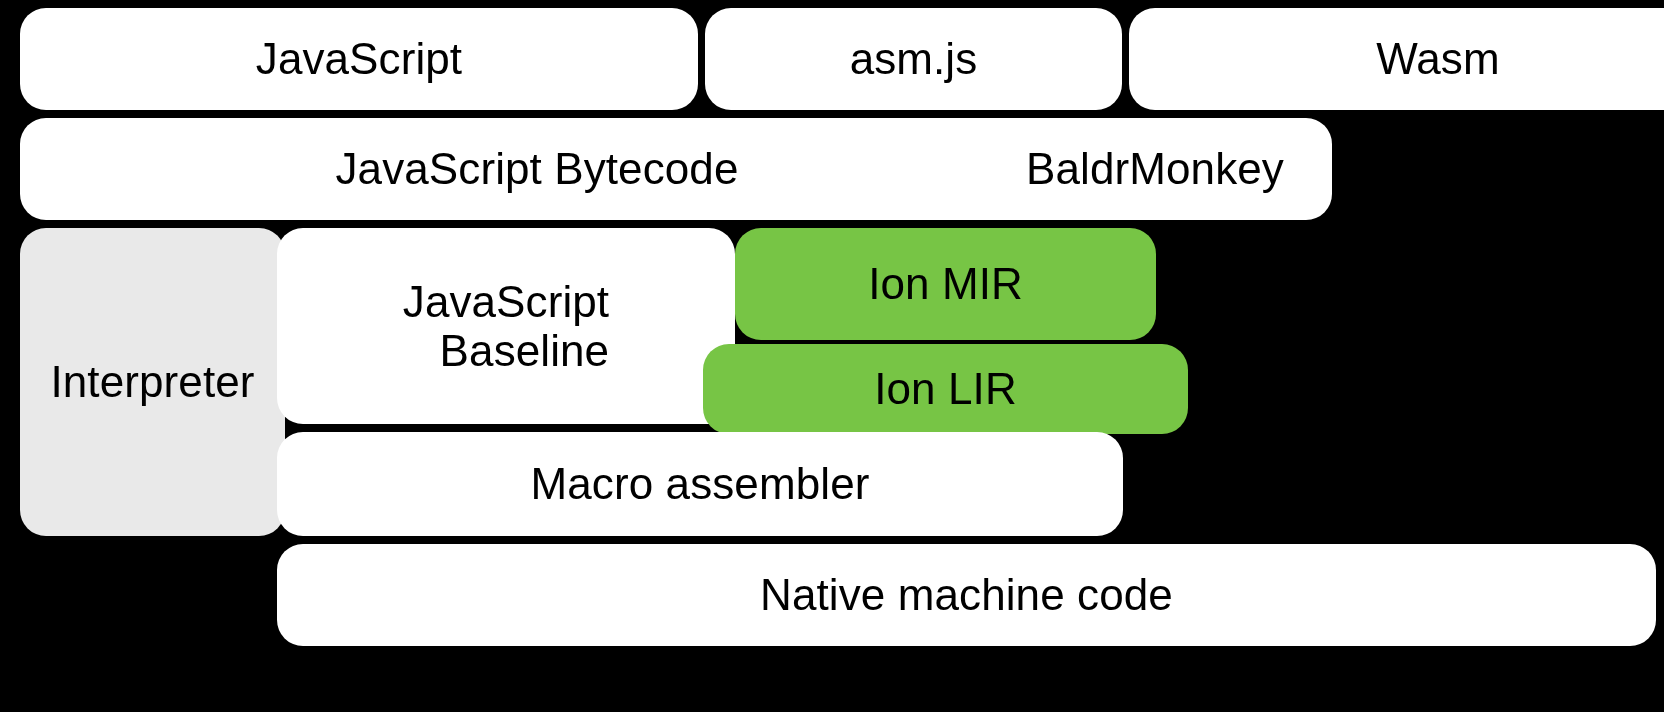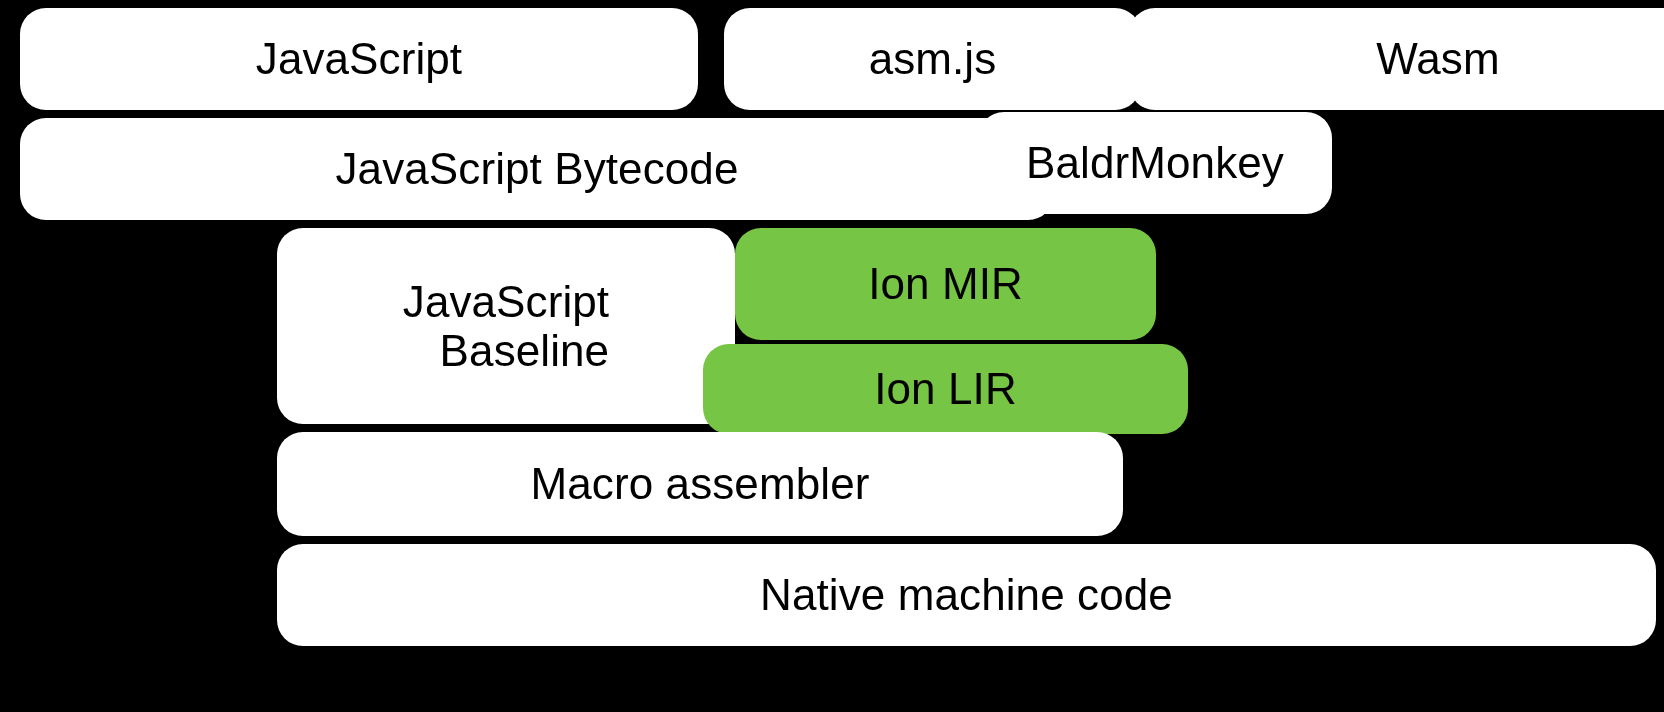--- a/index.html
+++ b/index.html
@@ -38,23 +38,24 @@
   .fill-white { background: #ffffff; }
   .fill-gray  { background: #e9e9e9; }
   .fill-green { background: #77c545; }
   .fill-pink  { background: #f77b8e; }
 </style>
 </head>
 <body>
 
 <div id="diagram" style="width: 1664px; height: 712px; background: rgb(0, 0, 0);">
     <div class="node fill-white" style="left: 20px; top: 8px; width: 678px; height: 102px; background: rgb(255, 255, 255); color: rgb(0, 0, 0);">JavaScript</div>
-    <div class="node fill-white" style="left: 705px; top: 8px; width: 417px; height: 102px; background: rgb(255, 255, 255); color: rgb(0, 0, 0); margin-left: 19px;">asm.js</div>
+    <div class="node fill-white" style="left: 705px; top: 8px; width: 417px; height: 102px; background: rgb(255, 255, 255); color: rgb(0, 0, 0);">asm.js</div>
     <div class="node fill-white" style="left: 1129px; top: 8px; width: 618px; height: 102px; background: rgb(255, 255, 255); color: rgb(0, 0, 0);">Wasm</div>
     <div class="node fill-white" style="left: 20px; top: 118px; width: 1034px; height: 102px; background: rgb(255, 255, 255); color: rgb(0, 0, 0);">JavaScript Bytecode</div>
-    <div class="node fill-white" style="left: 978px; top: 112px; width: 354px; height: 102px; background: rgb(255, 255, 255); color: rgb(0, 0, 0);">BaldrMonkey</div>
+    <div class="node fill-white" style="left: 978px; top: 118px; width: 354px; height: 102px; background: rgb(255, 255, 255); color: rgb(0, 0, 0);">BaldrMonkey</div>
+    <div class="node fill-gray" style="left: 20px; top: 228px; width: 265px; height: 308px; background: rgb(233, 233, 233); color: rgb(0, 0, 0);">Interpreter</div>
     <div class="node fill-white" style="left: 277px; top: 228px; width: 458px; height: 196px; background: rgb(255, 255, 255); color: rgb(0, 0, 0);">JavaScript
 Baseline</div>
     <div class="node fill-green" style="left: 703px; top: 228px; width: 421px; height: 112px; background: rgb(119, 197, 69); color: rgb(0, 0, 0); margin-left: 32px;">Ion MIR</div>
     <div class="node fill-green" style="left: 703px; top: 344px; width: 485px; height: 90px; background: rgb(119, 197, 69); color: rgb(0, 0, 0);">Ion LIR</div>
     <div class="node fill-white" style="left: 277px; top: 544px; width: 1379px; height: 102px; background: rgb(255, 255, 255); color: rgb(0, 0, 0);">Native machine code</div>
     <div class="node fill-white" style="left: 277px; top: 432px; width: 846px; height: 104px; background: rgb(255, 255, 255); color: rgb(0, 0, 0);">Macro assembler</div>
   </div>
 
 </body></html>

